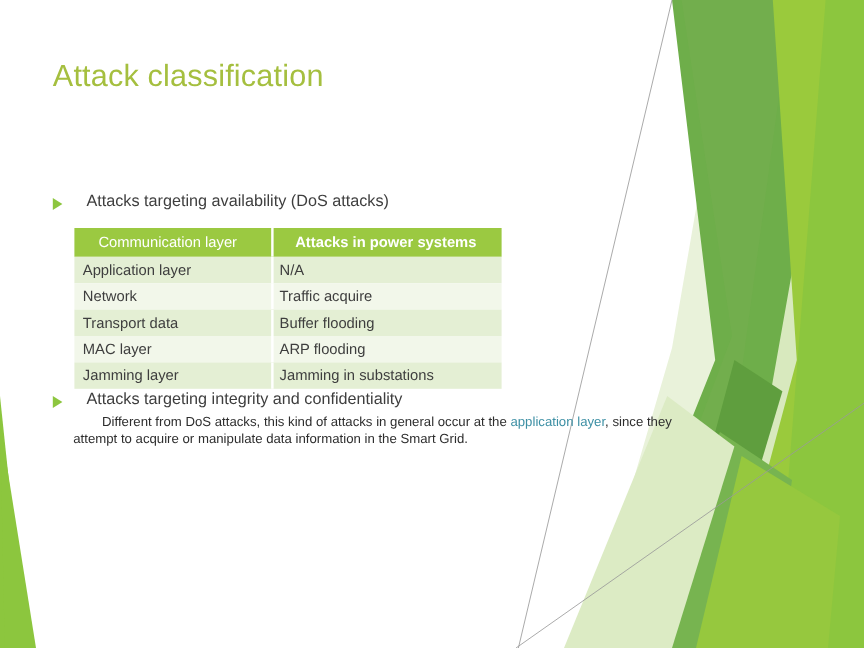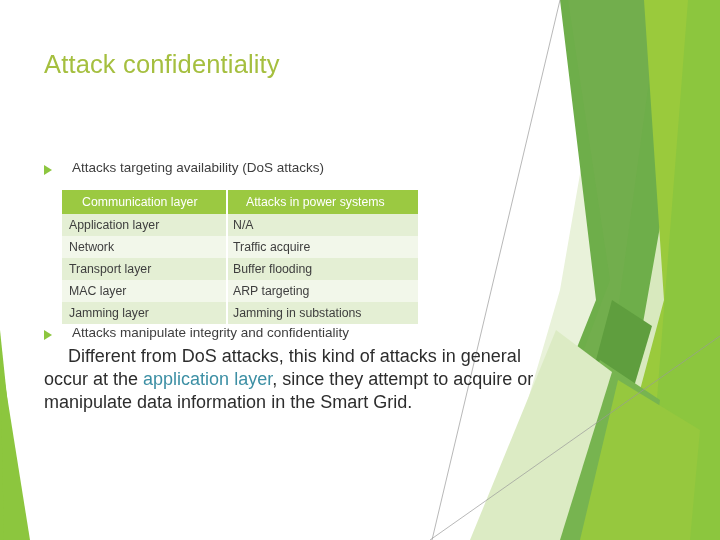--- a/index.html
+++ b/index.html
@@ -90,38 +90,39 @@
   .tbl col.c1 { width: 164px; }
   .tbl col.c2 { width: 192px; }
   .tbl thead th {
     background: #9BC941;
     color: #FFFFFF;
     height: 18px;
     padding-left: 20px;
   }
   .tbl thead th.h2 {
     box-shadow: inset 2px 0 0 #FFFFFF;
+    font-weight: bold;
   }
   .tbl tbody tr.odd td {
     background: #E4EFD4;
   }
   .tbl tbody tr.even td {
     background: #F2F7EA;
   }
   .tbl tbody td.col2 {
     box-shadow: inset 2px 0 0 #FFFFFF;
   }
 
   
   .para {
     position: absolute;
-    left: 44px;
+    left: 61px;
     top: 345px;
     width: 500px;
-    font-size: 18px;
+    font-size: 11px;
     line-height: 1.28;
     color: #2D2D2D;
     text-indent: 24px;
   }
   .para .hl {
     color: #3C8FA4;
   }
 </style>
 </head>
 <body>
@@ -143,21 +144,21 @@
     <polygon points="600,360 660,400 640,540 520,540" fill="#77B450"></polygon>
     <polygon points="556,330 612,372 560,540 470,540" fill="#DCEBC4"></polygon>
     <polygon points="618,380 700,430 690,540 580,540" fill="#96C83E"></polygon>
 
     <line x1="560" y1="0" x2="432" y2="540" stroke="#9A9A9A" stroke-width="0.7"></line>
     <line x1="430" y1="540" x2="720" y2="336" stroke="#9A9A9A" stroke-width="0.7"></line>
   </svg>
 
   <div class="content">
 
-    <div class="title">Attack confidentiality</div>
+    <div class="title">Attack classification</div>
 
     <div class="bullet-row b1">
       <span class="tri"></span>
       <span class="bullet-text">Attacks targeting availability (DoS attacks)</span>
     </div>
 
     <table class="tbl">
       <colgroup>
           <col class="c1">
           <col class="c2">
@@ -171,35 +172,35 @@
       <tbody>
         <tr class="odd">
           <td class="col1">Application layer</td>
           <td class="col2">N/A</td>
         </tr>
         <tr class="even">
           <td class="col1">Network</td>
           <td class="col2">Traffic acquire</td>
         </tr>
         <tr class="odd">
-          <td class="col1">Transport layer</td>
+          <td class="col1">Transport data</td>
           <td class="col2">Buffer flooding</td>
         </tr>
         <tr class="even">
           <td class="col1">MAC layer</td>
-          <td class="col2">ARP targeting</td>
+          <td class="col2">ARP flooding</td>
         </tr>
         <tr class="odd">
           <td class="col1">Jamming layer</td>
           <td class="col2">Jamming in substations</td>
         </tr>
       </tbody>
     </table>
 
     <div class="bullet-row b2">
       <span class="tri"></span>
-      <span class="bullet-text">Attacks manipulate integrity and confidentiality</span>
+      <span class="bullet-text">Attacks targeting integrity and confidentiality</span>
     </div>
 
     <div class="para"><span>Different from DoS attacks, this kind of attacks in general occur at the </span><span class="hl">application layer</span><span>, since they attempt to acquire or manipulate data information in the Smart Grid.</span></div>
 
   </div>
 </div>
 
 </body></html>

